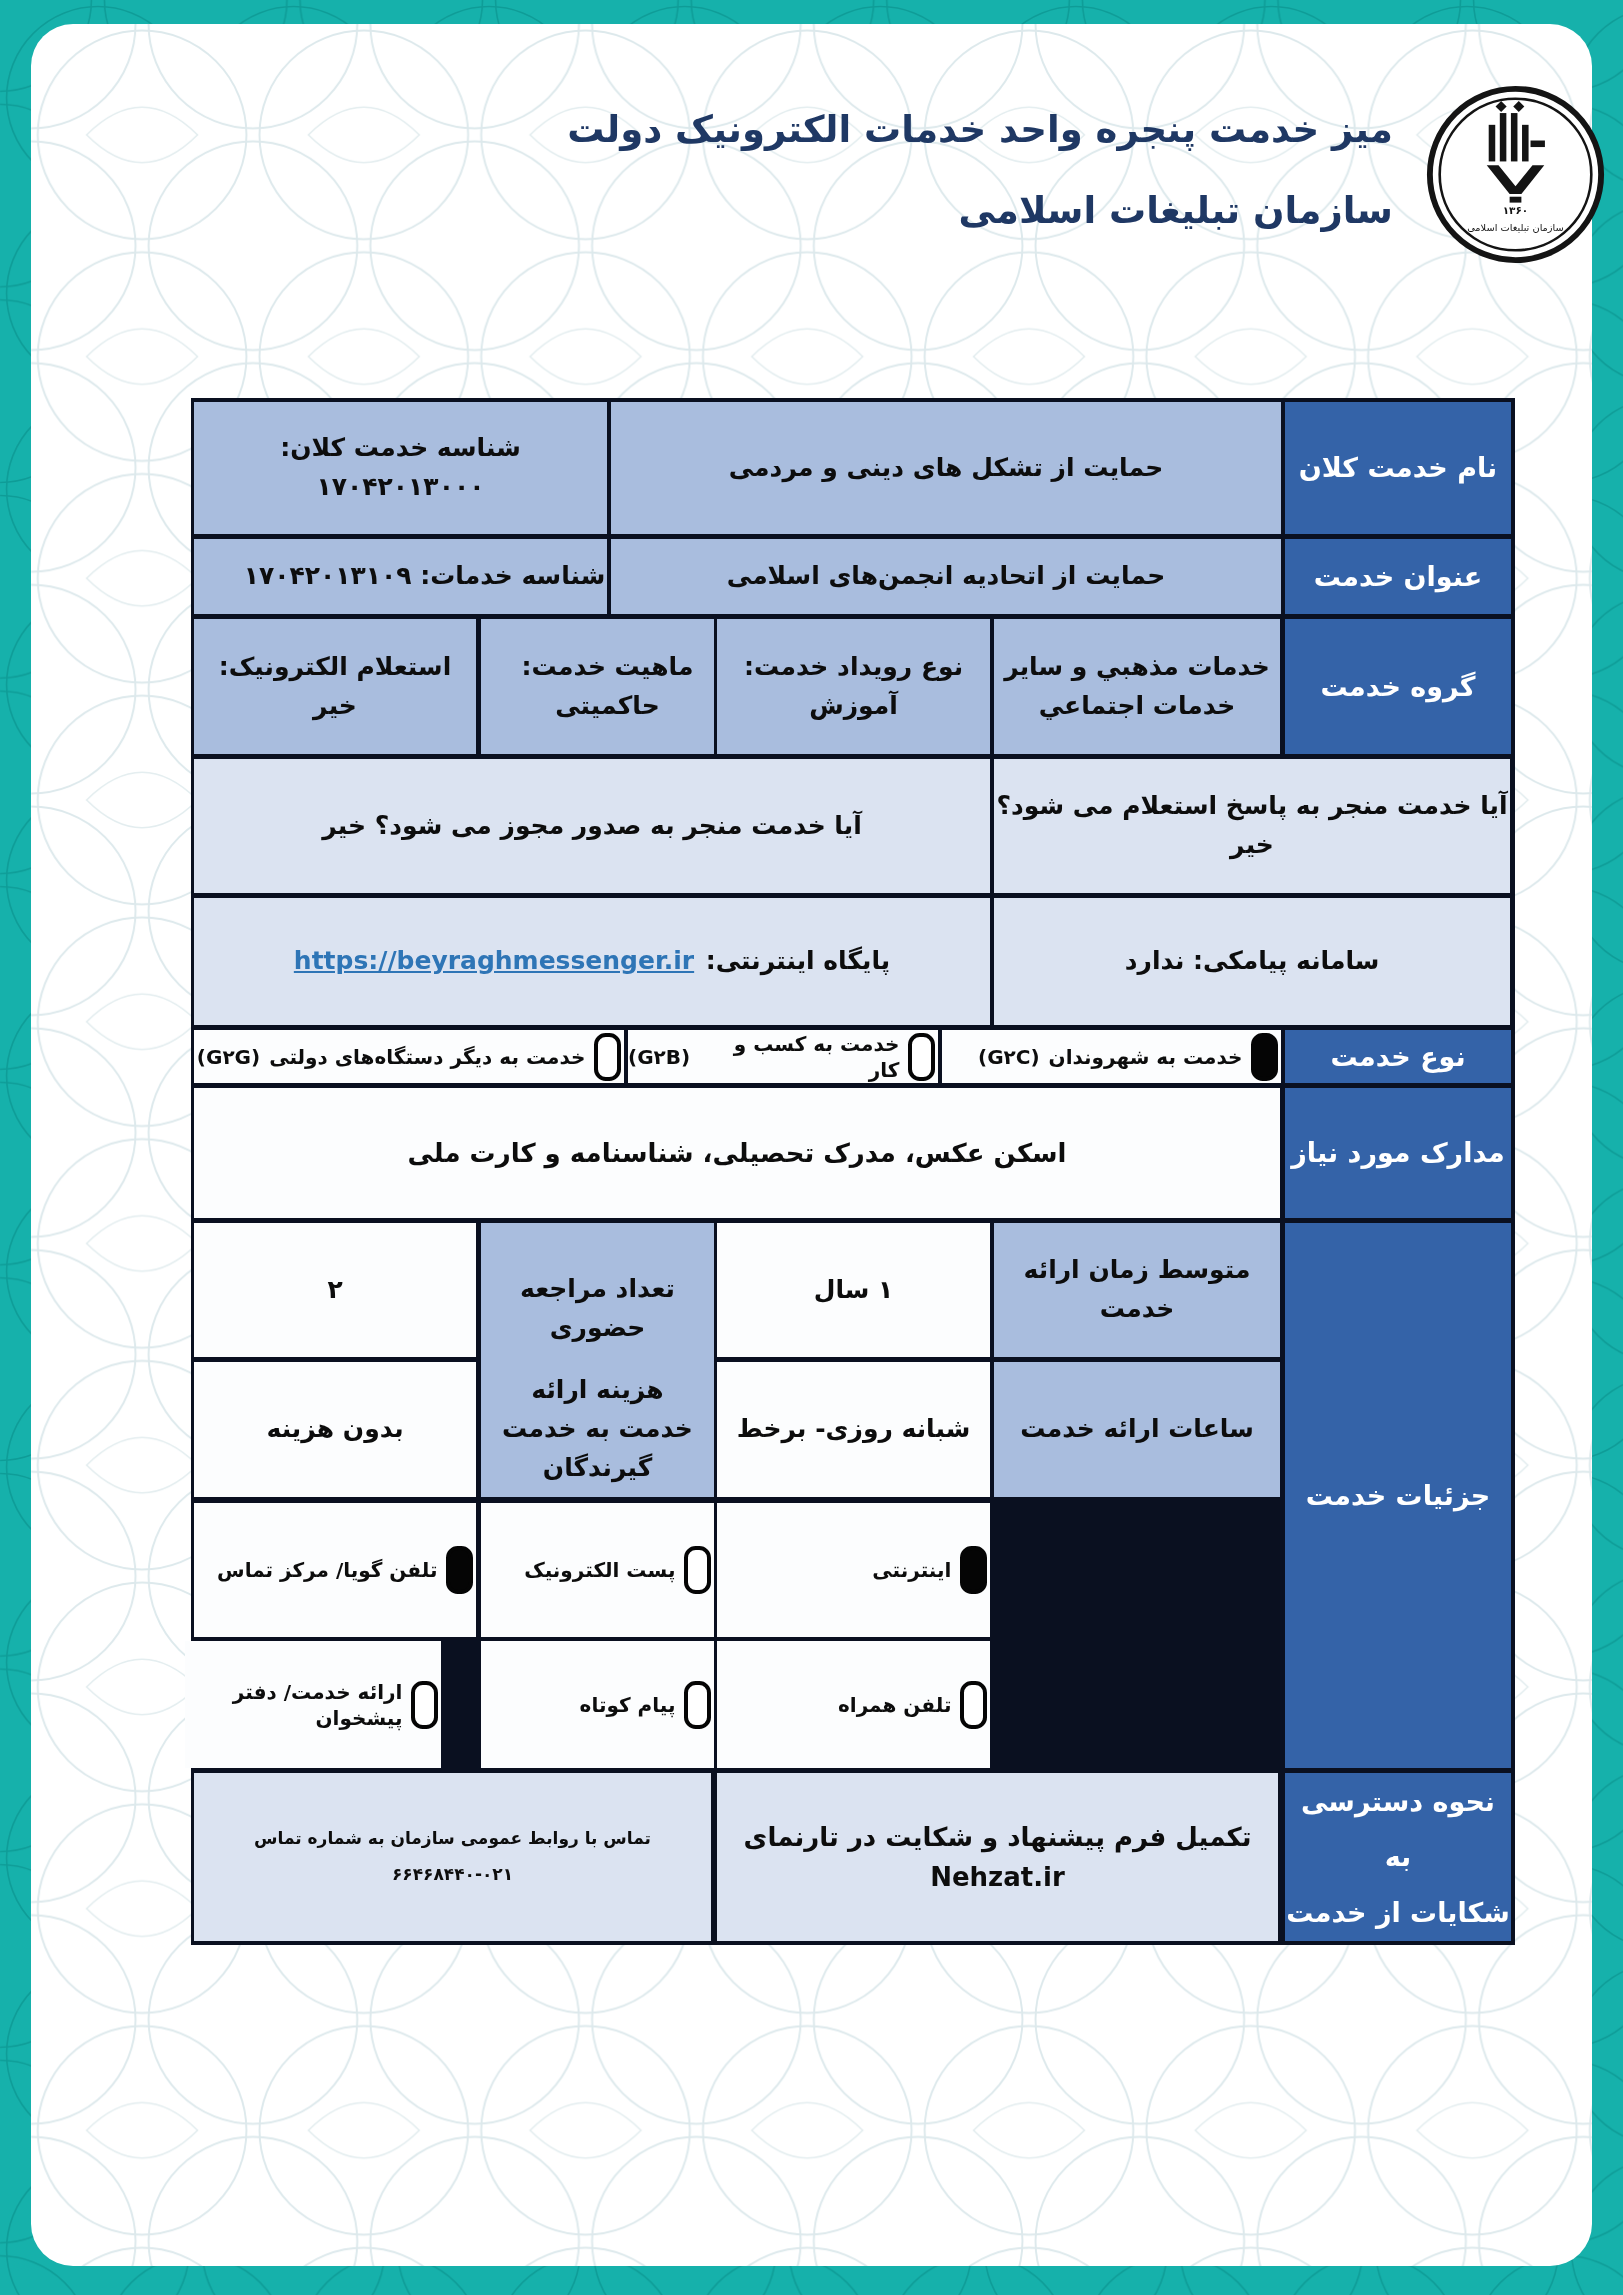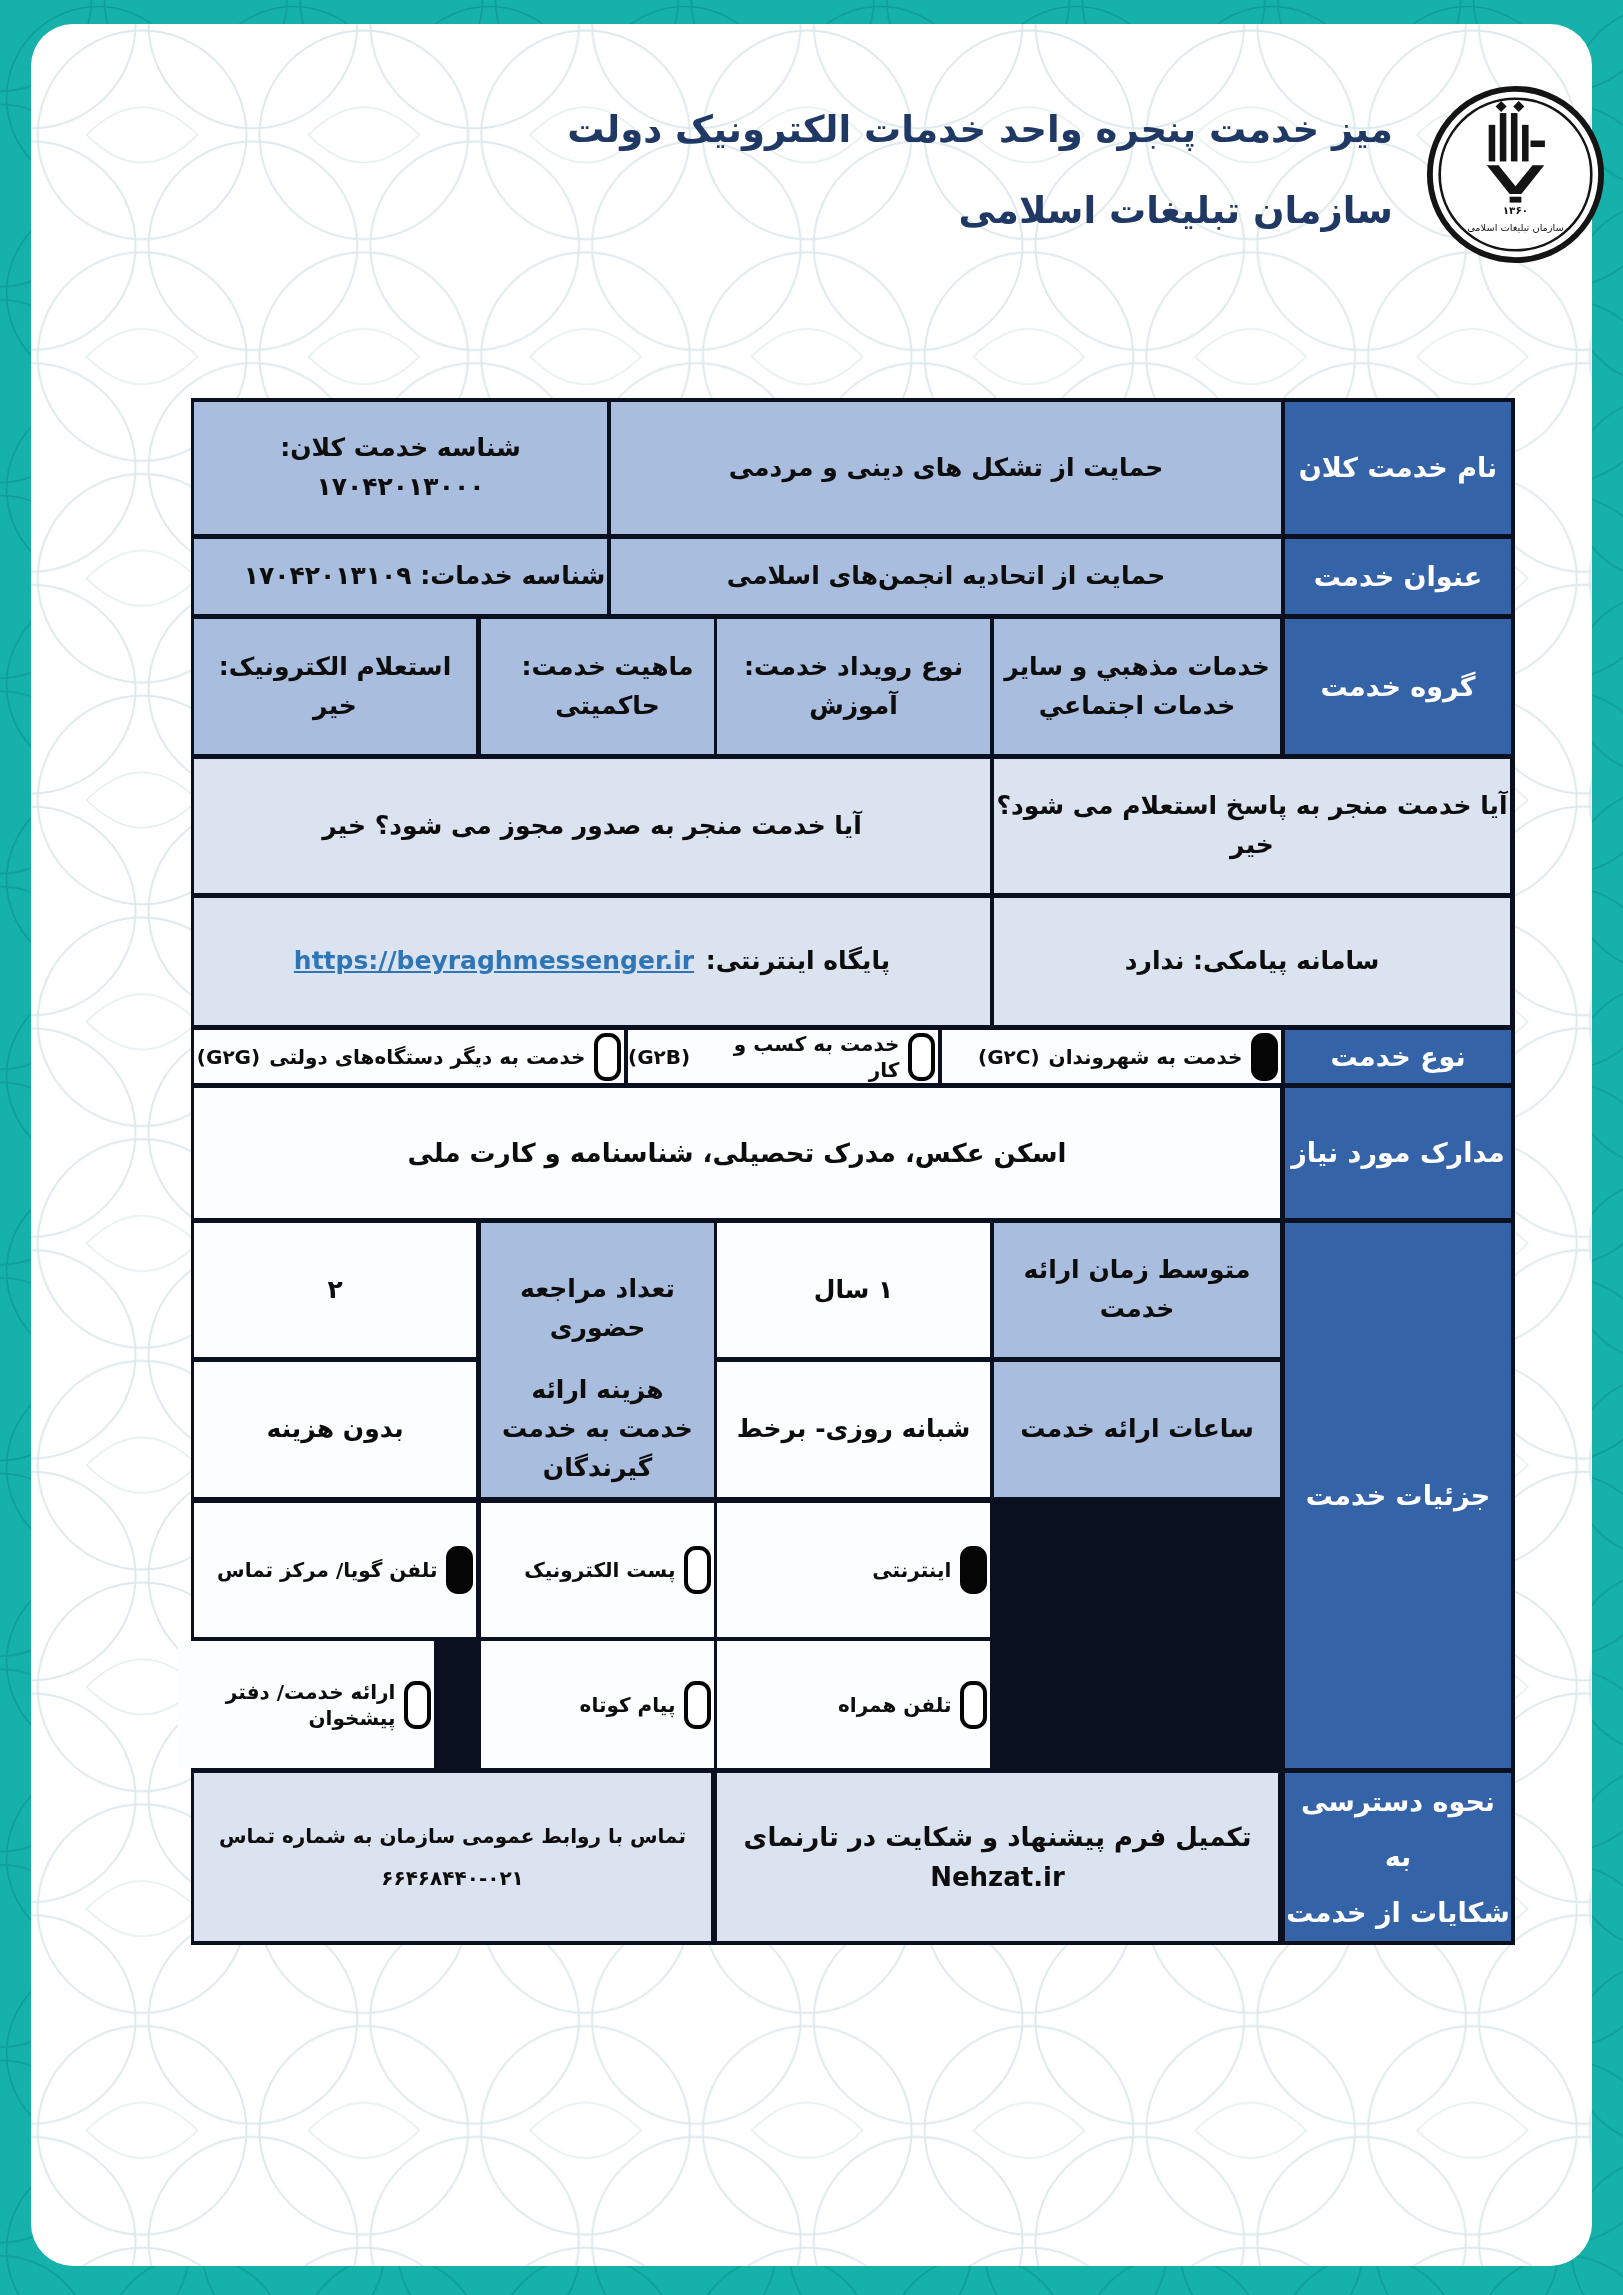--- a/index.html
+++ b/index.html
@@ -177,29 +177,29 @@
   </div>
 
   <div class="cell wht opt" style="left:717px;top:1641px;width:273px;height:127px;">
     <span class="cb"></span>
     <span>تلفن همراه</span>
   </div>
   <div class="cell wht opt" style="left:481px;top:1641px;width:233px;height:127px;">
     <span class="cb"></span>
     <span>پیام کوتاه</span>
   </div>
-  <div class="cell wht opt" style="left:178px;top:1641px;width:256px;height:127px;">
+  <div class="cell wht opt" style="left:185px;top:1641px;width:256px;height:127px;">
     <span class="cb"></span>
     <span>ارائه خدمت/ دفتر پیشخوان</span>
   </div>
 
   <div class="cell hdr two" style="left:1285px;top:1773px;width:226px;height:168px;line-height:2.05;">
     <span>نحوه دسترسی به</span>
     <span>شکایات از خدمت</span>
   </div>
   <div class="cell lav" style="left:717px;top:1773px;width:561px;height:168px;font-size:26px;padding:0 19.6px;">تکمیل فرم پیشنهاد و شکایت در تارنمای Nehzat.ir</div>
-  <div class="cell lav two" style="left:194px;top:1773px;width:517px;height:168px;font-size:20px;line-height:2.1;">
+  <div class="cell lav two" style="left:194px;top:1773px;width:517px;height:168px;font-size:17px;line-height:2.1;">
     <span>تماس با روابط عمومی سازمان به شماره تماس</span>
     <span class="ltr">۶۶۴۶۸۴۴۰-۰۲۱</span>
   </div>
 
 </div>
 
 
 </body></html>

